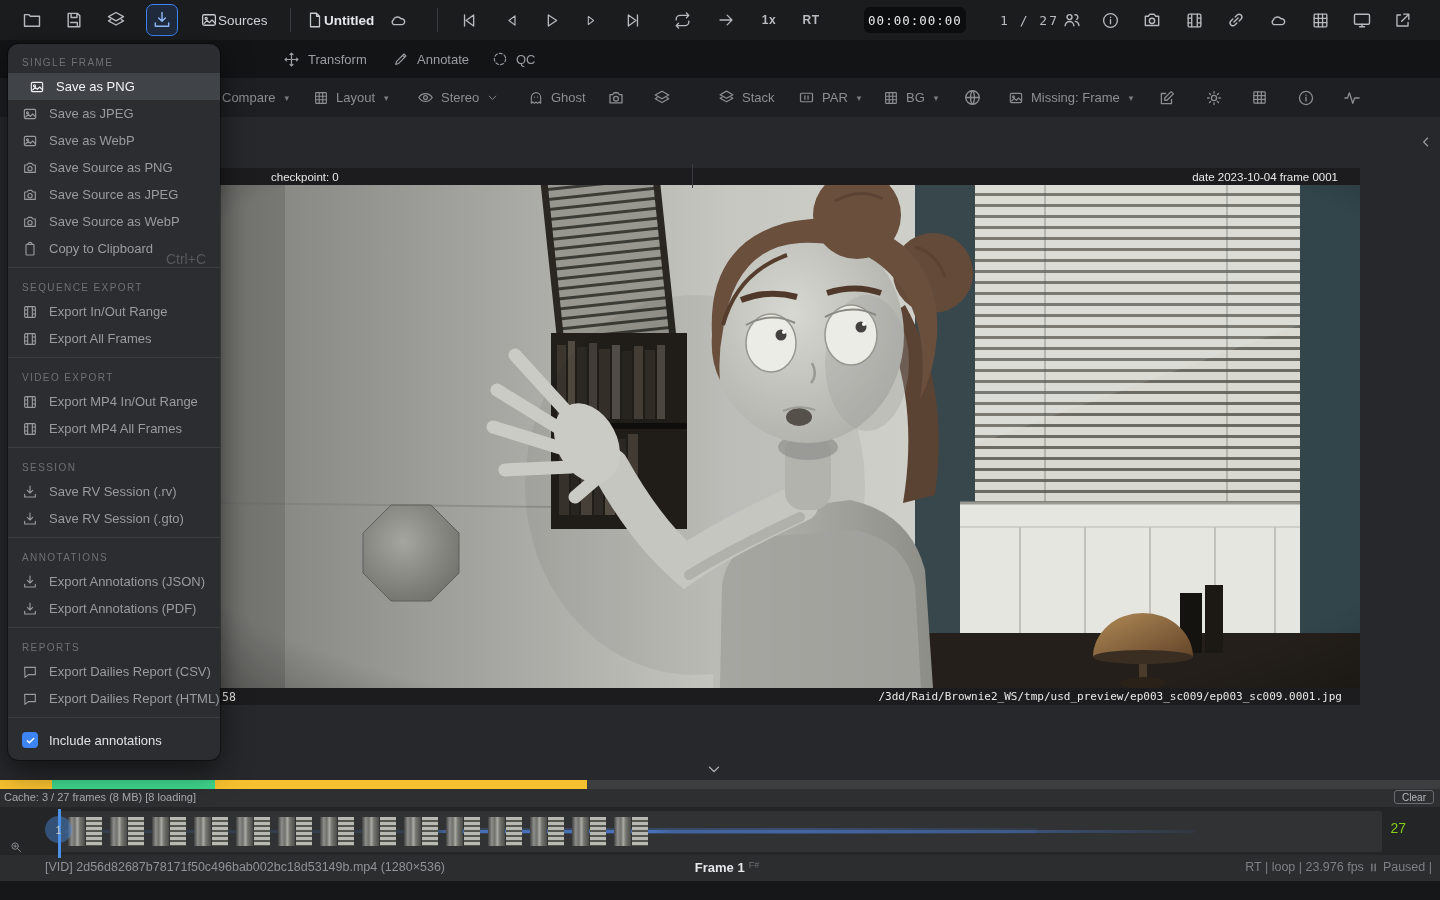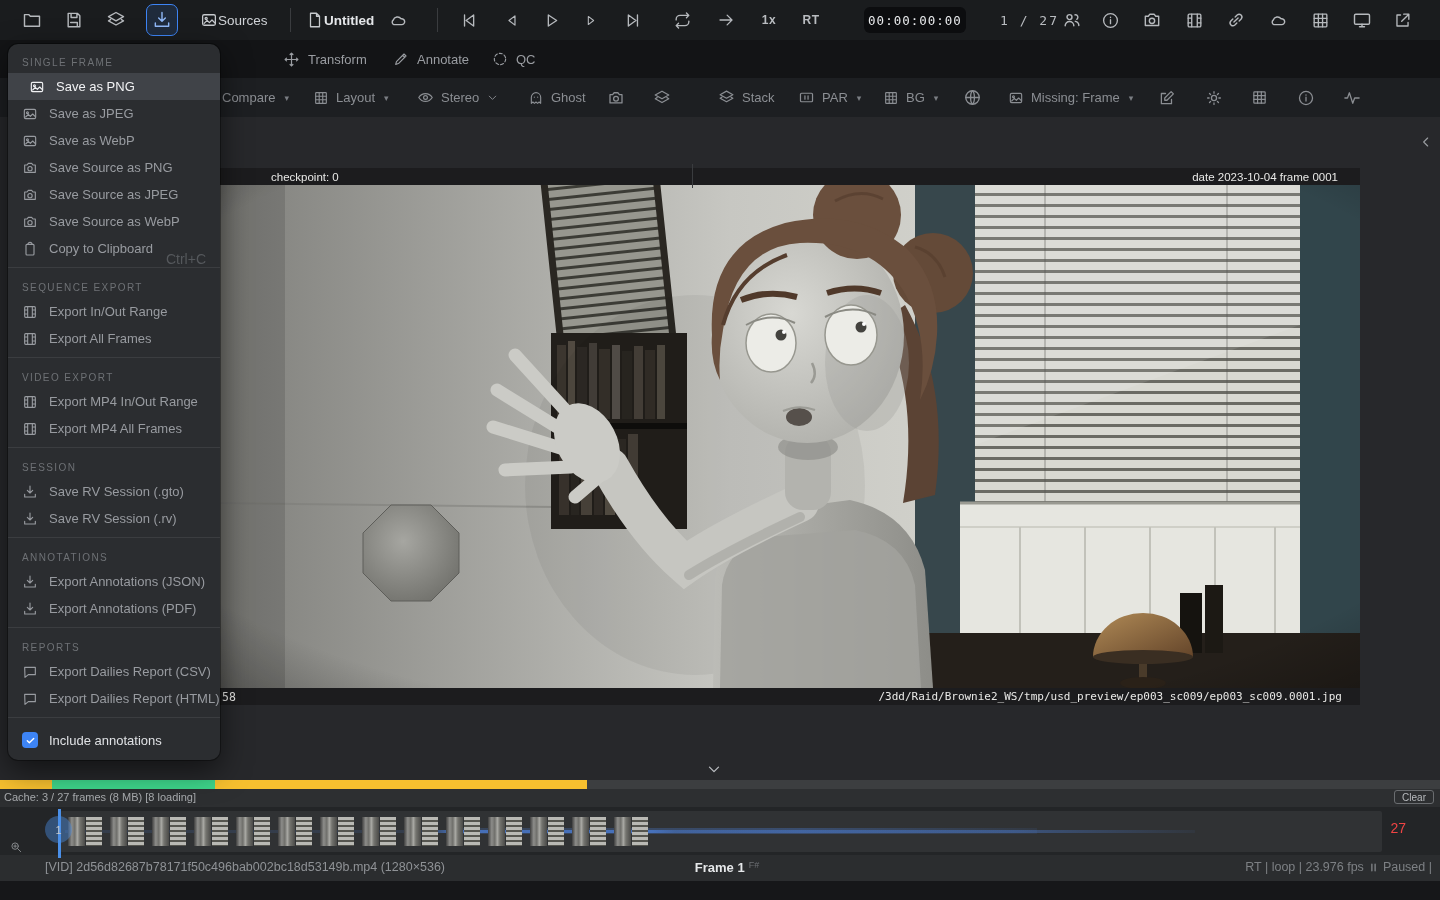--- a/index.html
+++ b/index.html
@@ -81,21 +81,21 @@
       repeating-linear-gradient(180deg,#b9b9b4 0 3px,#55554f 3px 5px); }
   .waveline { position:absolute; left:5px; top:19px; width:1130px; height:2.5px;
       background:linear-gradient(90deg, rgba(80,140,245,.12) 0 32%, rgba(80,140,245,.6) 34% 52%,
       rgba(80,140,245,.38) 54% 84%, rgba(80,140,245,.05) 100%); }
   .waveline::after { content:""; position:absolute; left:34%; top:-2px; width:52%; height:6px;
       background:linear-gradient(90deg, rgba(80,140,245,.18), rgba(80,140,245,.3) 60%, rgba(80,140,245,.08)); }
   .playhead { position:absolute; left:58px; top:2px; width:2.5px; height:49px; background:#4a8fe8; z-index:3; }
   .ph-knob { position:absolute; left:45px; top:9px; width:27px; height:27px; border-radius:50%;
       background:rgba(74,143,232,.42); z-index:3; display:flex; align-items:center; justify-content:center;
       color:#c4c8cd; font-size:11px; }
-  .tl-end { position:absolute; right:34px; top:13px; color:#ef4444; font-size:14px; }
+  .tl-end { position:absolute; right:34px; top:13px; color:#84cc16; font-size:14px; }
   .tl-zoom { position:absolute; left:9px; top:33px; color:#85888b; }
   .statusbar { position:absolute; left:0; top:855px; width:1440px; height:26px; background:#2b2d2f;
       color:#8f9296; font-size:12.5px; }
   .sb-left { position:absolute; left:45px; top:5px; }
   .sb-center { position:absolute; left:0; width:1440px; top:5px; text-align:center; color:#e6e8ea;
       font-weight:bold; font-size:13px;padding-left:14px; }
   .sb-center .unit { font-size:9px; color:#6b6e72; font-weight:normal; vertical-align:top; margin-left:4px; }
   .sb-right { position:absolute; right:8px; top:5px; color:#7d8084; display:flex; align-items:center; gap:3px; }
   .bottomfill { position:absolute; left:0; top:881px; width:1440px; height:19px; background:#161719; }
 </style>
@@ -721,27 +721,27 @@
           <use href="#i-film"></use>
         </svg>
       <span class="lbl">Export MP4 All Frames</span>
     </div>
     <div class="msep"></div>
     <div class="mhdr">SESSION</div>
     <div class="mrow">
       <svg class="ic mi">
           <use href="#i-download"></use>
         </svg>
+      <span class="lbl">Save RV Session (.rv)</span>
+    </div>
+    <div class="mrow">
+      <svg class="ic mi">
+          <use href="#i-download"></use>
+        </svg>
       <span class="lbl">Save RV Session (.gto)</span>
-    </div>
-    <div class="mrow">
-      <svg class="ic mi">
-          <use href="#i-download"></use>
-        </svg>
-      <span class="lbl">Save RV Session (.rv)</span>
     </div>
     <div class="msep"></div>
     <div class="mhdr">ANNOTATIONS</div>
     <div class="mrow">
       <svg class="ic mi">
           <use href="#i-download"></use>
         </svg>
       <span class="lbl">Export Annotations (JSON)</span>
     </div>
     <div class="mrow">

